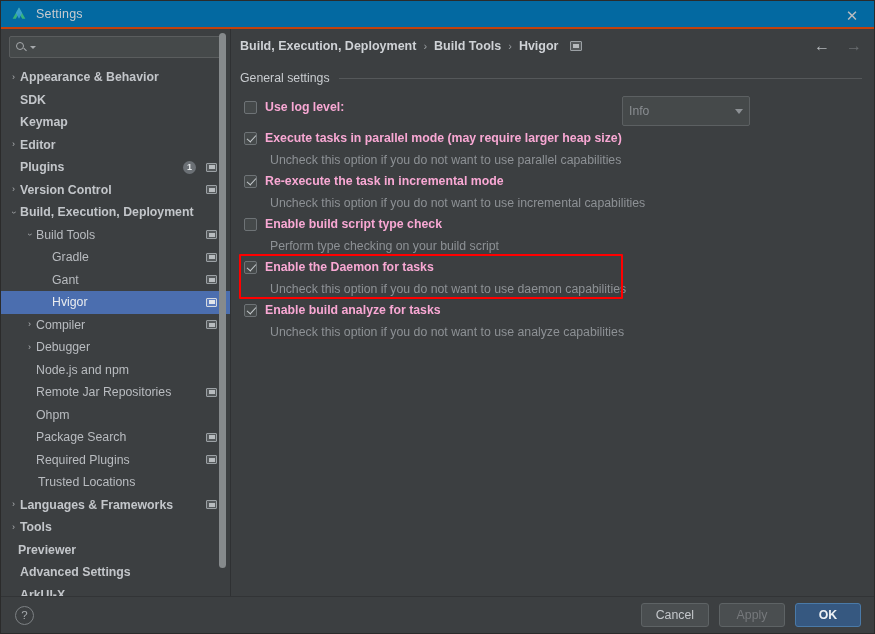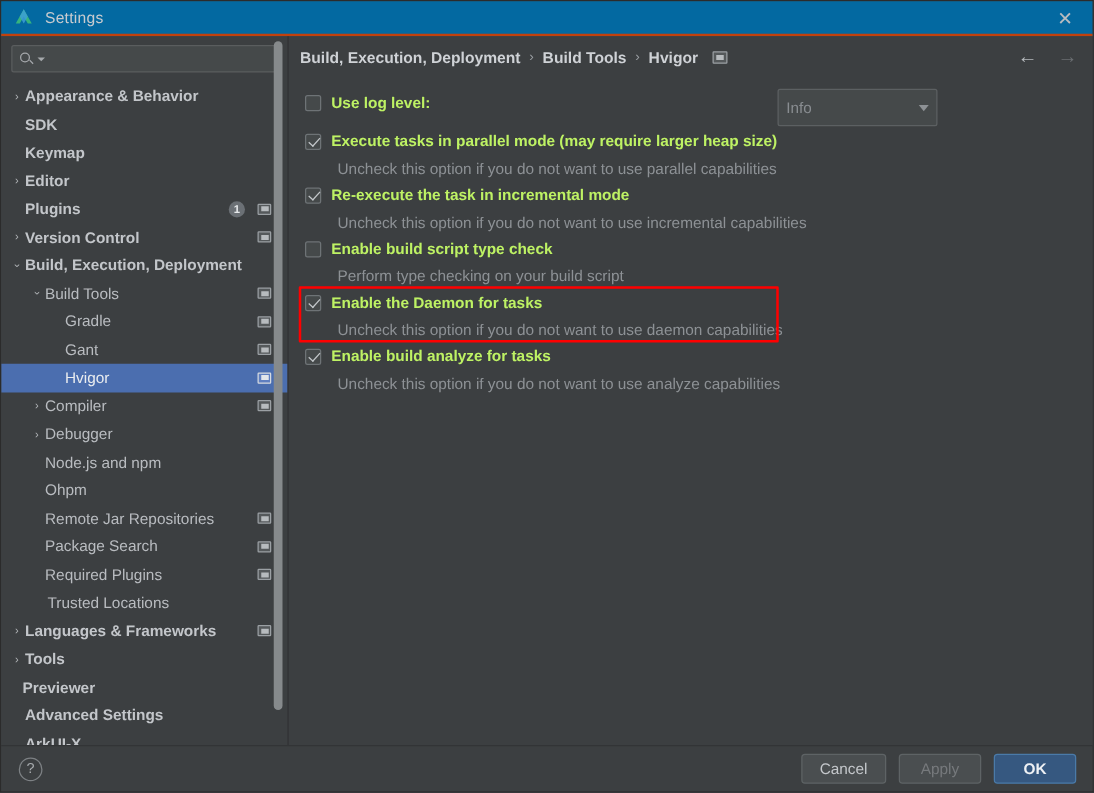--- a/index.html
+++ b/index.html
@@ -179,21 +179,21 @@
     background: #45494a; position: relative; margin-right: 8px;
     cursor: pointer;
   }
   .cb.checked::after {
     content: ""; position: absolute;
     left: 4px; top: 0.5px; width: 4px; height: 8px;
     border: solid #c4c8cb; border-width: 0 1.6px 1.6px 0;
     transform: rotate(42deg);
   }
   .opt-label {
-    font-size: 12.3px; color: #bef264; font-weight: bold; cursor: pointer;
+    font-size: 12.3px; color: #f9a8d4; font-weight: bold; cursor: pointer;
   }
   .opt-hint {
     font-size: 12.3px; color: #8d9195; padding-left: 30px;
     min-height: 21px; display: flex; align-items: center;
   }
 
   .combo {
     position: absolute; right: 112px; top: 0;
     width: 128px; height: 30px;
     background: #45494a; border: 1px solid #5c6062; border-radius: 2px;
@@ -328,26 +328,26 @@
           <div class="tree-row" style="padding-left: 22px;">
             <span class="arrow">›</span>
             <span class="tree-label">Debugger</span>
           </div>
           <div class="tree-row" style="padding-left: 22px;">
             <span class="arrow"></span>
             <span class="tree-label">Node.js and npm</span>
           </div>
           <div class="tree-row" style="padding-left: 22px;">
             <span class="arrow"></span>
+            <span class="tree-label">Remote Jar Repositories</span>
+            <span class="cfg-icon"></span>
+          </div>
+          <div class="tree-row" style="padding-left: 22px;">
+            <span class="arrow"></span>
             <span class="tree-label">Ohpm</span>
-          </div>
-          <div class="tree-row" style="padding-left: 22px;">
-            <span class="arrow"></span>
-            <span class="tree-label">Remote Jar Repositories</span>
-            <span class="cfg-icon"></span>
           </div>
           <div class="tree-row" style="padding-left: 22px;">
             <span class="arrow"></span>
             <span class="tree-label">Package Search</span>
             <span class="cfg-icon"></span>
           </div>
           <div class="tree-row" style="padding-left: 22px;">
             <span class="arrow"></span>
             <span class="tree-label">Required Plugins</span>
             <span class="cfg-icon"></span>
@@ -392,20 +392,24 @@
         <span class="crumb-sep">›</span>
         <span class="crumb">Hvigor</span>
         <span class="crumb-cfg"></span>
         <span class="nav-arrows">
           <span class="nav-arrow">←</span>
           <span class="nav-arrow disabled">→</span>
         </span>
       </div>
 
       <div class="settings-area" id="settings-area">
+        <div class="section-head">
+          <span class="section-title">General settings</span>
+          <span class="section-rule"></span>
+        </div>
         <div id="options-host">
             <div class="opt-row" style="margin-bottom: 9px;">
               <span class="cb"></span>
               <span class="opt-label">Use log level:</span>
               <span class="combo">
                 <span class="combo-value">Info</span>
                 <span class="combo-caret"></span>
               </span>
             </div>
             <div style="position: relative;">

